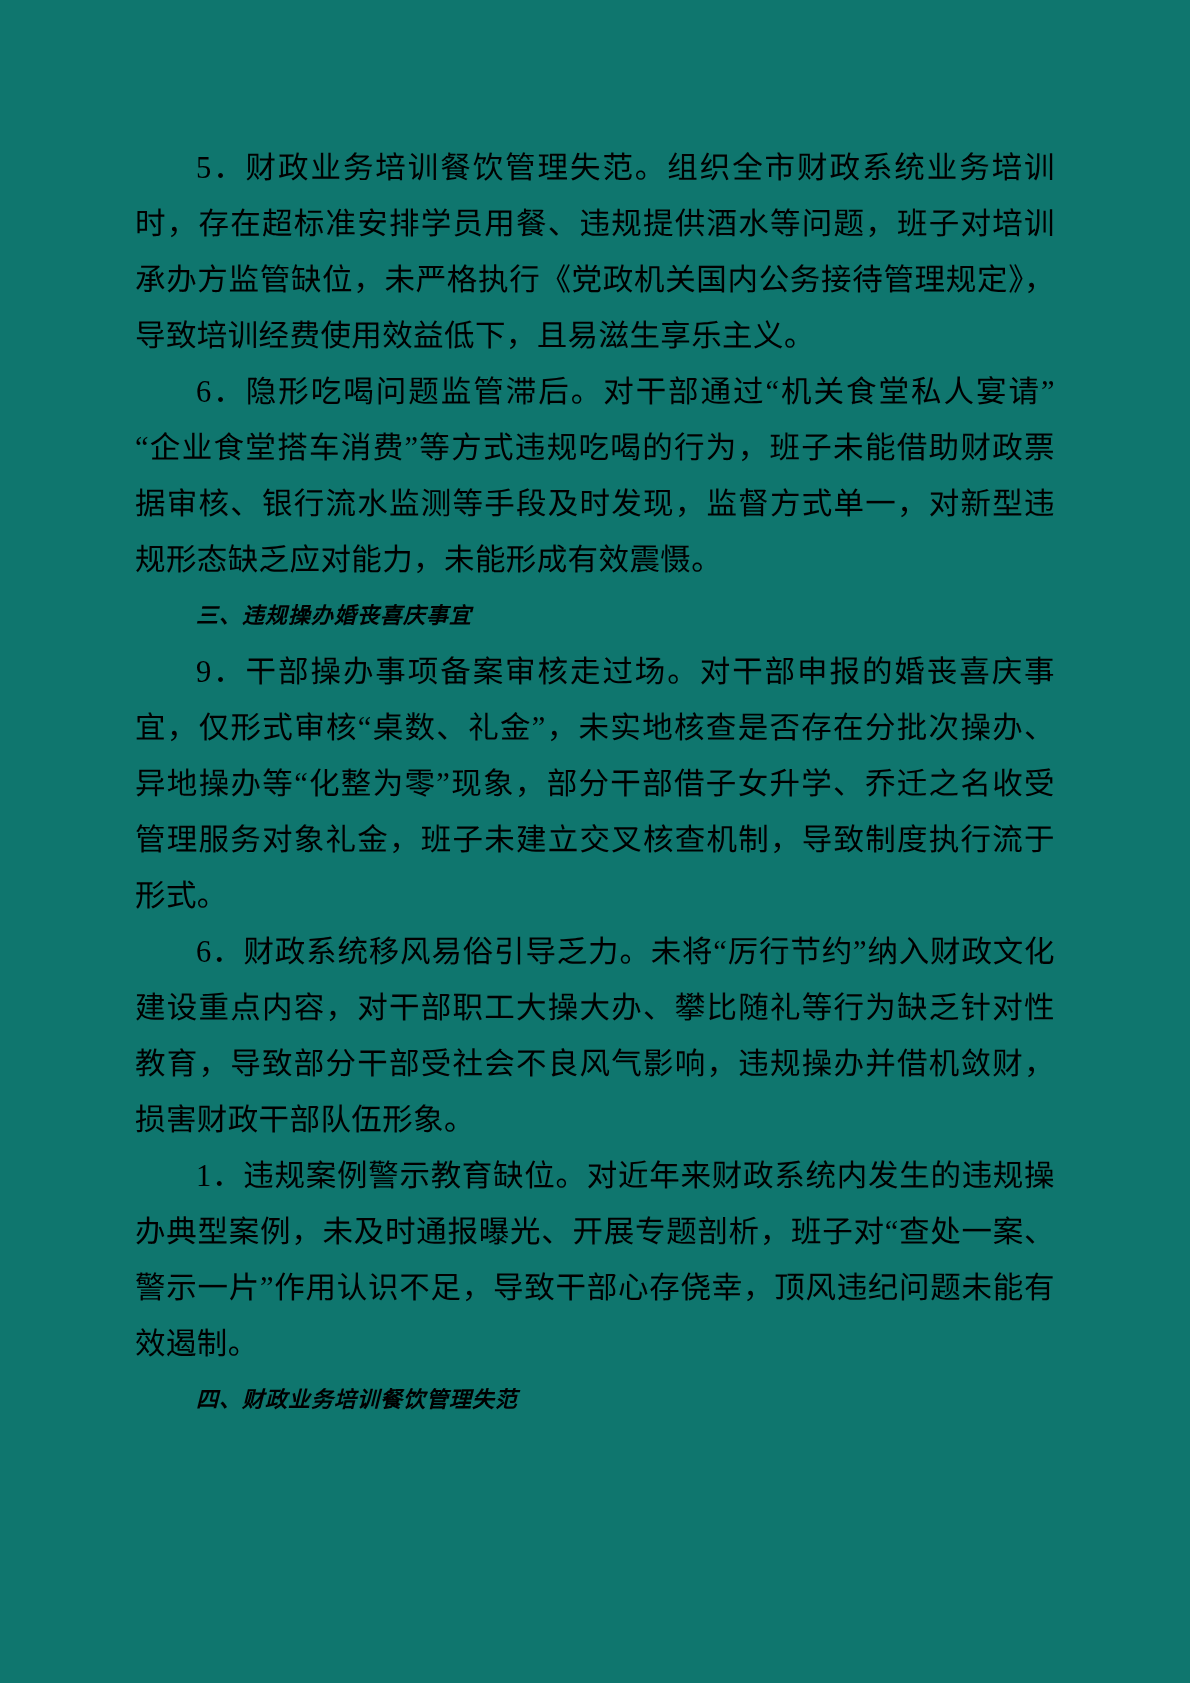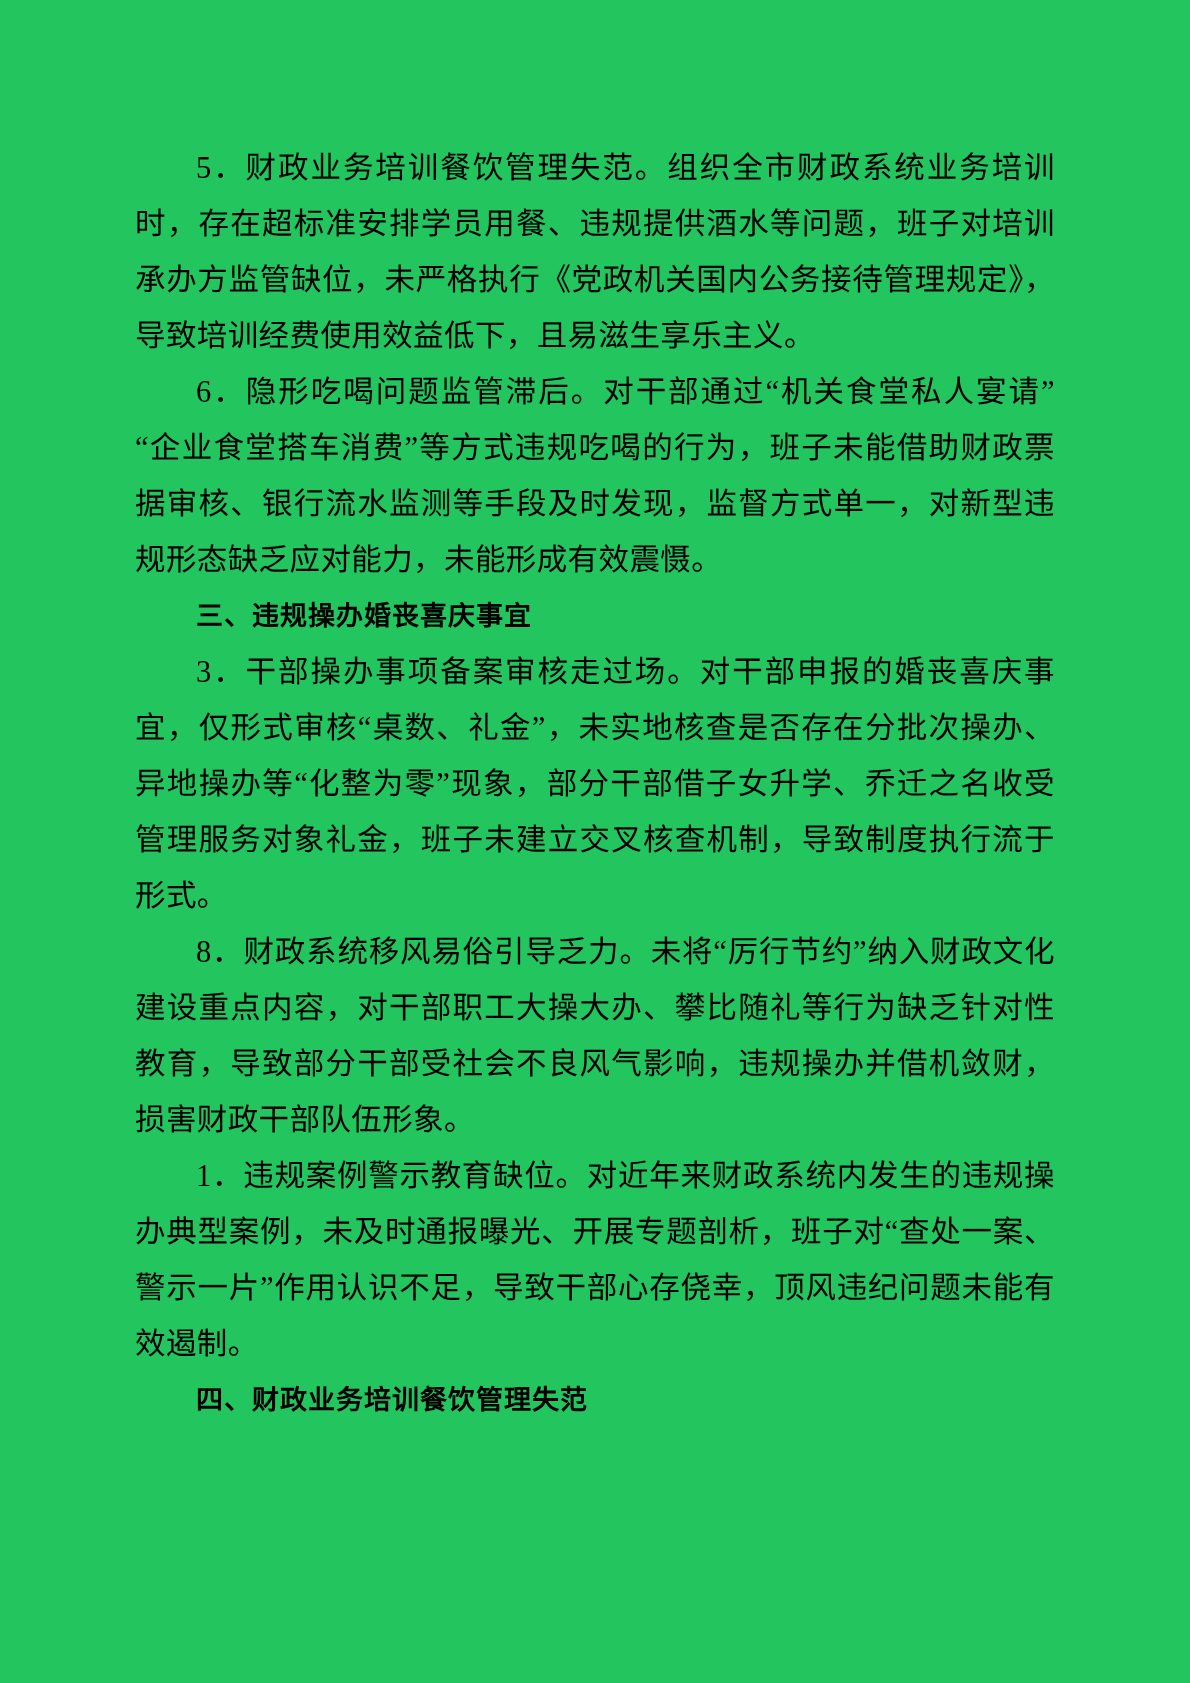--- a/index.html
+++ b/index.html
@@ -3,21 +3,21 @@
 <meta charset="utf-8">
 <style>
   html, body {
     margin: 0;
     padding: 0;
     background: #b8b8b8;
   }
   .page {
     width: 1190px;
     height: 1683px;
-    background: #22c55e;
+    background: #0f766e;
     box-sizing: border-box;
     position: relative;
     overflow: hidden;
     margin: 0 auto;
     font-family: "Liberation Serif", "DejaVu Serif", serif;
   }
   .content {
     position: absolute;
     left: 135px;
     top: 140px;
@@ -29,37 +29,38 @@
     line-height: 56px;
     color: #000000;
     text-align: justify;
     text-justify: inter-ideograph;
     text-indent: 61px;
     letter-spacing: 0.4px;
     font-family: "Liberation Serif", "DejaVu Serif", serif;
   }
   h2.heading {
     margin: 0;
-    font-size: 27px;
+    font-size: 22px;
     line-height: 56px;
     color: #000000;
     font-weight: bold;
     text-indent: 61px;
     letter-spacing: 1px;
     font-family: "Liberation Sans", "DejaVu Sans", sans-serif;
+    font-style: italic;
   }
 </style>
 </head>
 <body>
 
 <div class="page">
   <div class="content">
 
     <p class="para">5．财政业务培训餐饮管理失范。组织全市财政系统业务培训时，存在超标准安排学员用餐、违规提供酒水等问题，班子对培训承办方监管缺位，未严格执行《党政机关国内公务接待管理规定》，导致培训经费使用效益低下，且易滋生享乐主义。</p>
     <p class="para">6．隐形吃喝问题监管滞后。对干部通过“机关食堂私人宴请”“企业食堂搭车消费”等方式违规吃喝的行为，班子未能借助财政票据审核、银行流水监测等手段及时发现，监督方式单一，对新型违规形态缺乏应对能力，未能形成有效震慑。</p>
     <h2 class="heading">三、违规操办婚丧喜庆事宜</h2>
-    <p class="para">3．干部操办事项备案审核走过场。对干部申报的婚丧喜庆事宜，仅形式审核“桌数、礼金”，未实地核查是否存在分批次操办、异地操办等“化整为零”现象，部分干部借子女升学、乔迁之名收受管理服务对象礼金，班子未建立交叉核查机制，导致制度执行流于形式。</p>
-    <p class="para">8．财政系统移风易俗引导乏力。未将“厉行节约”纳入财政文化建设重点内容，对干部职工大操大办、攀比随礼等行为缺乏针对性教育，导致部分干部受社会不良风气影响，违规操办并借机敛财，损害财政干部队伍形象。</p>
+    <p class="para">9．干部操办事项备案审核走过场。对干部申报的婚丧喜庆事宜，仅形式审核“桌数、礼金”，未实地核查是否存在分批次操办、异地操办等“化整为零”现象，部分干部借子女升学、乔迁之名收受管理服务对象礼金，班子未建立交叉核查机制，导致制度执行流于形式。</p>
+    <p class="para">6．财政系统移风易俗引导乏力。未将“厉行节约”纳入财政文化建设重点内容，对干部职工大操大办、攀比随礼等行为缺乏针对性教育，导致部分干部受社会不良风气影响，违规操办并借机敛财，损害财政干部队伍形象。</p>
     <p class="para">1．违规案例警示教育缺位。对近年来财政系统内发生的违规操办典型案例，未及时通报曝光、开展专题剖析，班子对“查处一案、警示一片”作用认识不足，导致干部心存侥幸，顶风违纪问题未能有效遏制。</p>
     <h2 class="heading">四、财政业务培训餐饮管理失范</h2>
 
   </div>
 </div>
 
 </body></html>

